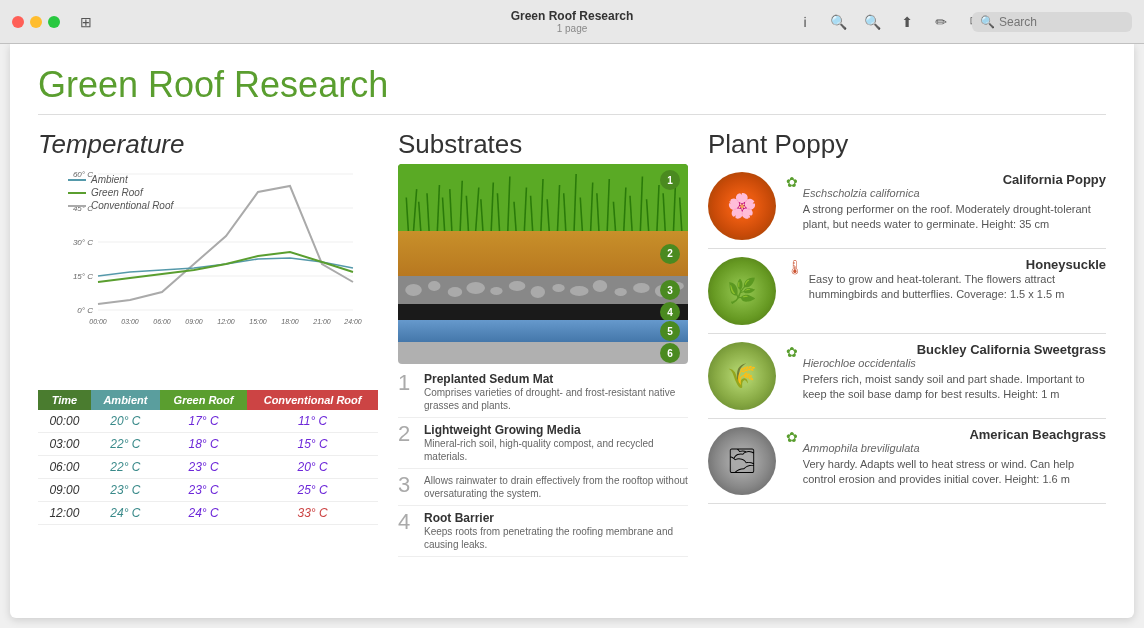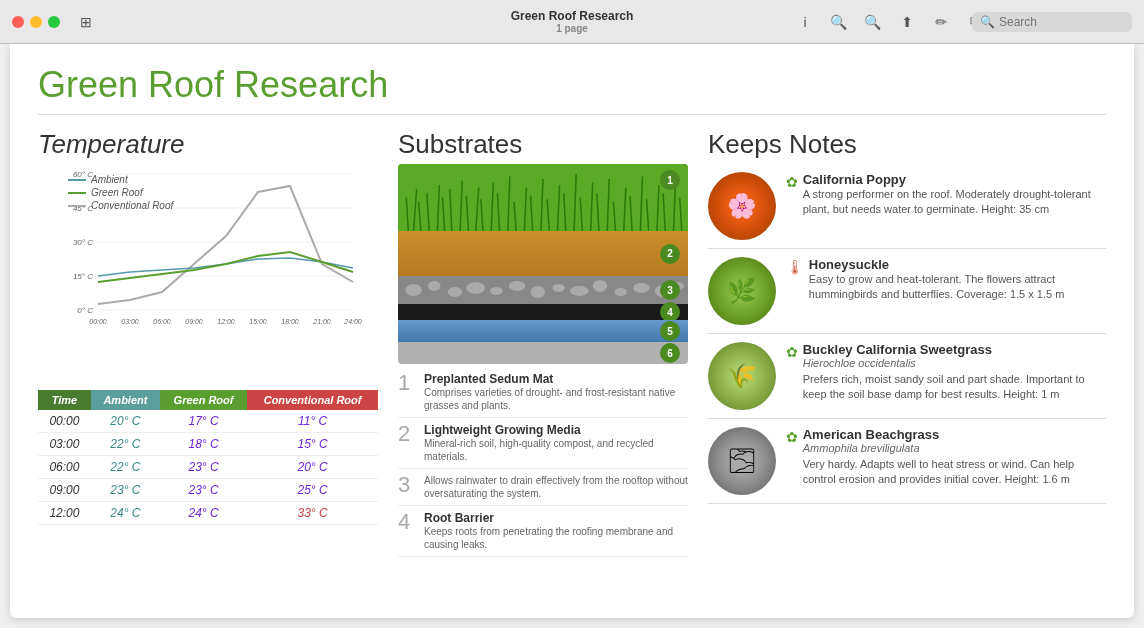--- a/index.html
+++ b/index.html
@@ -36,21 +36,21 @@
       position: absolute;
       left: 50%;
       transform: translateX(-50%);
       display: flex;
       flex-direction: column;
       align-items: center;
       font-size: 12px;
       color: #333;
     }
     .titlebar-title { font-weight: 600; font-size: 12px; }
-    .titlebar-sub { font-size: 10px; color: #888; font-weight: bold; }
+    .titlebar-sub { font-size: 10px; color: #888; }
     .titlebar-icons {
       display: flex;
       gap: 16px;
       align-items: center;
       margin-left: auto;
       margin-right: 80px;
     }
     .tb-icon {
       width: 18px; height: 18px;
       display: flex; align-items: center; justify-content: center;
@@ -310,21 +310,21 @@
     .plant-img-honeysuckle { background: radial-gradient(circle, #88bb44 20%, #669922 60%, #446611 100%); }
     .plant-img-buckley { background: radial-gradient(circle, #aacc66 20%, #88aa44 55%, #557722 100%); }
     .plant-img-beachgrass { background: radial-gradient(circle, #aaaaaa 20%, #888888 55%, #555555 100%); }
     .plant-icon {
       color: #5a9e2f;
       font-size: 14px;
       margin-top: 2px;
     }
     .plant-icon-thermo { color: #cc5533; }
     .plant-info { flex: 1; }
-    .plant-name { font-size: 13px; font-weight: 700; color: #333; }
+    .plant-name { font-size: 13px; font-weight: 700; color: #333; text-align: right; }
     .plant-latin { font-size: 11px; font-style: italic; color: #666; margin-bottom: 3px; }
     .plant-desc { font-size: 11px; color: #555; line-height: 1.4; }
   </style>
 </head>
 <body>
 
 <div class="titlebar">
   <div class="traffic-lights">
     <div class="tl tl-red"></div>
     <div class="tl tl-yellow"></div>
@@ -561,29 +561,30 @@
           <div class="substrate-num">4</div>
           <div class="substrate-text">
             <h4>Root Barrier</h4>
             <p>Keeps roots from penetrating the roofing membrane and causing leaks.</p>
           </div>
         </div>
       </div>
     </div>
 
     <div class="col-right">
-      <h2 class="section-title">Keeps Notes</h2>
+      <h2 class="section-title">Plant Poppy</h2>
       <div class="plant-list">
 
         <div class="plant-item">
           <div class="plant-img-circle plant-img-poppy">🌸</div>
           <div style="display:flex;gap:5px;align-items:flex-start;flex:1">
             <span class="plant-icon">✿</span>
             <div class="plant-info">
               <div class="plant-name">California Poppy</div>
+              <div class="plant-latin">Eschscholzia californica</div>
               <div class="plant-desc">A strong performer on the roof. Moderately drought-tolerant plant, but needs water to germinate. Height: 35 cm</div>
             </div>
           </div>
         </div>
 
         <div class="plant-item">
           <div class="plant-img-circle plant-img-honeysuckle">🌿</div>
           <div style="display:flex;gap:5px;align-items:flex-start;flex:1">
             <span class="plant-icon plant-icon-thermo">🌡</span>
             <div class="plant-info">

